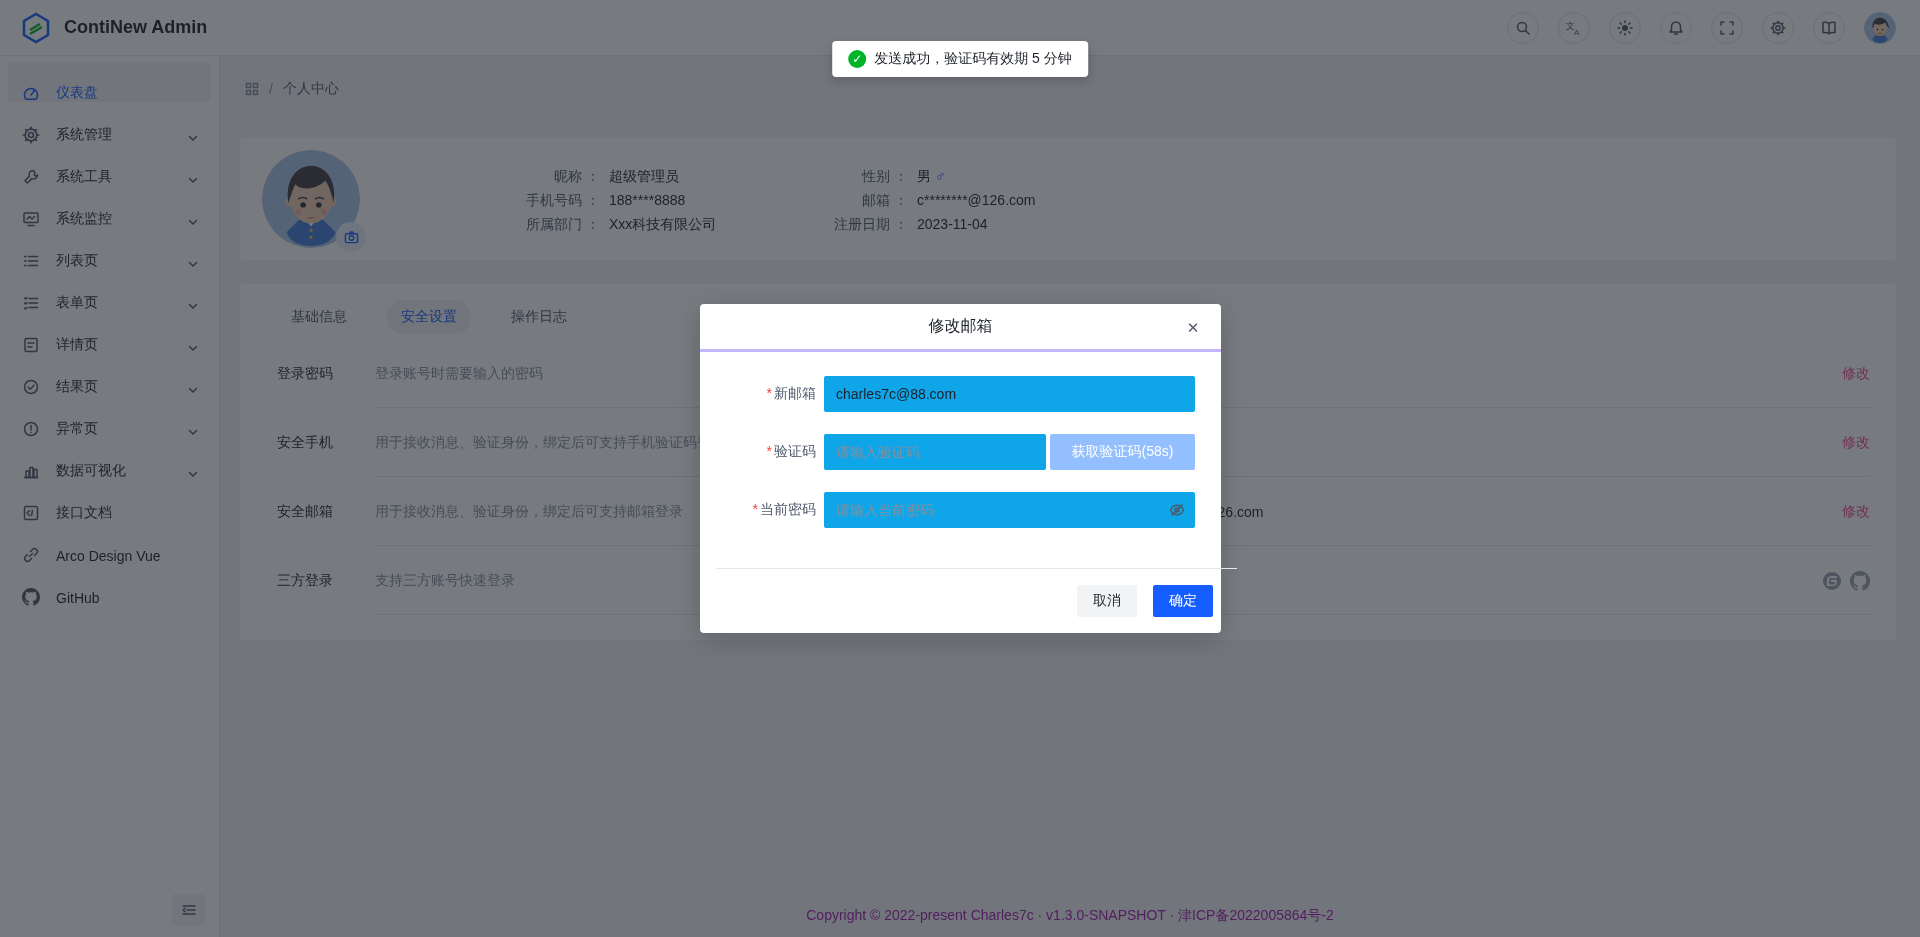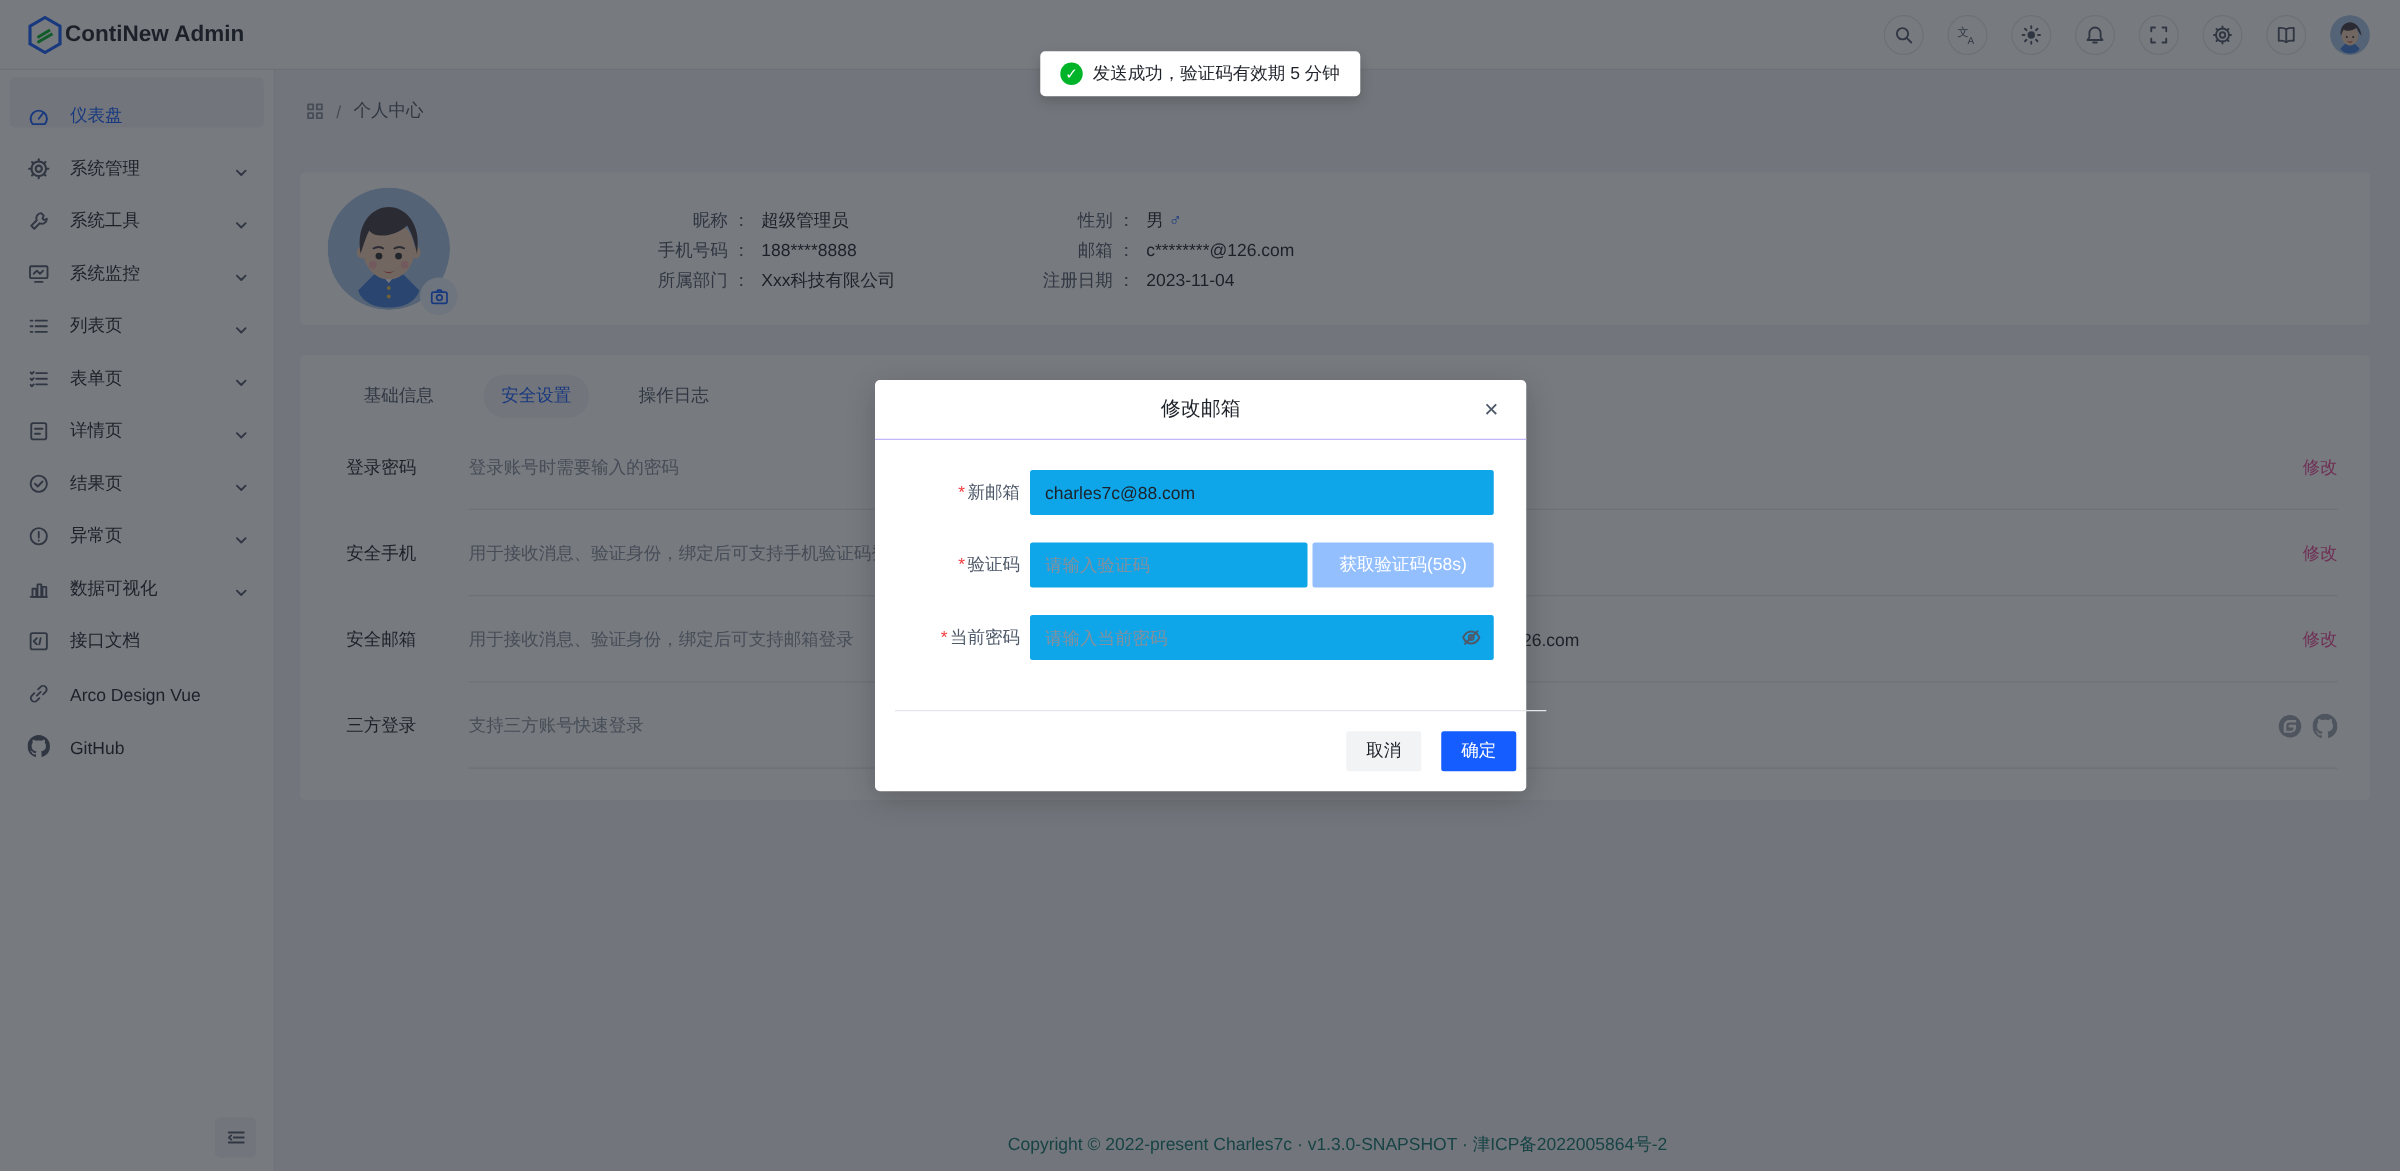--- a/index.html
+++ b/index.html
@@ -4,21 +4,21 @@
 <style>
   html,body{margin:0;padding:0;width:1920px;height:937px;overflow:hidden;
     font-family:"Liberation Sans","DejaVu Sans",sans-serif;background:#f2f3f5;position:relative;}
   *{box-sizing:border-box;}
   svg{display:block;}
   .ic{stroke:#4e5969;fill:none;stroke-width:1.5;stroke-linecap:round;stroke-linejoin:round;}
 
   
   .header{position:absolute;top:0;left:0;width:1920px;height:56px;background:#fff;
     border-bottom:1px solid #e5e6eb;display:flex;align-items:center;z-index:10;}
-  .brand{display:flex;align-items:center;padding-left:20px;width:220px;}
+  .brand{display:flex;align-items:center;gap:12px;padding-left:20px;width:220px;}
   .brand-title{font-size:18px;font-weight:600;color:#1d2129;white-space:nowrap;}
   .header-actions{position:absolute;right:24px;top:0;height:56px;display:flex;align-items:center;gap:19px;}
   .hbtn{width:32px;height:32px;border-radius:50%;border:1px solid #e5e6eb;background:#fff;
     display:flex;align-items:center;justify-content:center;cursor:pointer;color:#4e5969;font-size:12px;}
   .avatar-sm{width:32px;height:32px;border-radius:50%;overflow:hidden;cursor:pointer;}
 
   
   .sidebar{position:absolute;top:56px;left:0;width:220px;height:881px;background:#fff;
     border-right:1px solid #e5e6eb;z-index:5;padding-top:4px;}
   .menu-item{height:40px;margin:2px 8px;border-radius:4px;display:flex;align-items:flex-end;
@@ -59,33 +59,33 @@
   .sec-row{position:relative;height:69px;display:flex;align-items:center;font-size:14px;}
   .sec-row .divider{position:absolute;left:135px;right:26px;bottom:0;border-bottom:1px solid #e5e6eb;}
   .sec-label{position:absolute;left:37px;color:#1d2129;font-weight:500;}
   .sec-desc{position:absolute;left:135px;color:#86909c;}
   .sec-value{position:absolute;left:905px;color:#1d2129;}
   .sec-action{position:absolute;right:26px;color:#ec4899;cursor:pointer;font-family:Liberation Mono, monospace;}
   .sec-oauth{position:absolute;right:26px;display:flex;gap:8px;align-items:center;}
   .oauth-icon{width:20px;height:20px;cursor:pointer;}
 
   .page-footer{position:absolute;left:0;bottom:12px;width:100%;text-align:center;
-    font-size:14px;color:#0f766e;}
+    font-size:14px;color:#a21caf;}
 
   
   .mask{position:fixed;left:0;top:0;width:1920px;height:937px;background:rgba(29,33,41,.6);z-index:50;}
   .toast{position:fixed;top:41px;left:50%;transform:translateX(-50%);z-index:70;background:#fff;
     border-radius:4px;box-shadow:0 4px 10px rgba(0,0,0,.18);padding:9px 16px;display:flex;
     align-items:center;gap:8px;font-size:14px;color:#1d2129;white-space:nowrap;}
   .toast-check{width:18px;height:18px;border-radius:50%;background:#00b42a;color:#fff;
     display:flex;align-items:center;justify-content:center;font-size:12px;flex:none;}
 
   .modal{position:fixed;left:700px;top:304px;width:521px;height:329px;background:#fff;
     border-radius:4px;box-shadow:0 6px 24px rgba(0,0,0,.2);z-index:60;}
-  .modal-header{height:48px;border-bottom:1px solid #c4b5fd;display:flex;align-items:center;
+  .modal-header{height:48px;border-bottom:3px solid #c4b5fd;display:flex;align-items:center;
     justify-content:center;position:relative;}
   .modal-title{font-size:16px;font-weight:500;color:#1d2129;}
   .modal-close{position:absolute;right:18px;top:14px;width:20px;height:20px;color:#4e5969;
     font-size:15px;display:flex;align-items:center;justify-content:center;cursor:pointer;}
   .modal-body{padding-top:24px;}
   .form-row{display:flex;align-items:center;margin:0 18px 22px 0;}
   .form-label{width:124px;flex:none;text-align:right;font-size:14px;color:#4e5969;padding-right:8px;white-space:nowrap;}
   .req{color:#f53f3f;margin-right:2px;}
   .form-control{width:371px;display:flex;align-items:center;position:relative;}
   .inp{height:36px;background:#0ea5e9;border:none;border-radius:2px;padding:0 12px;

